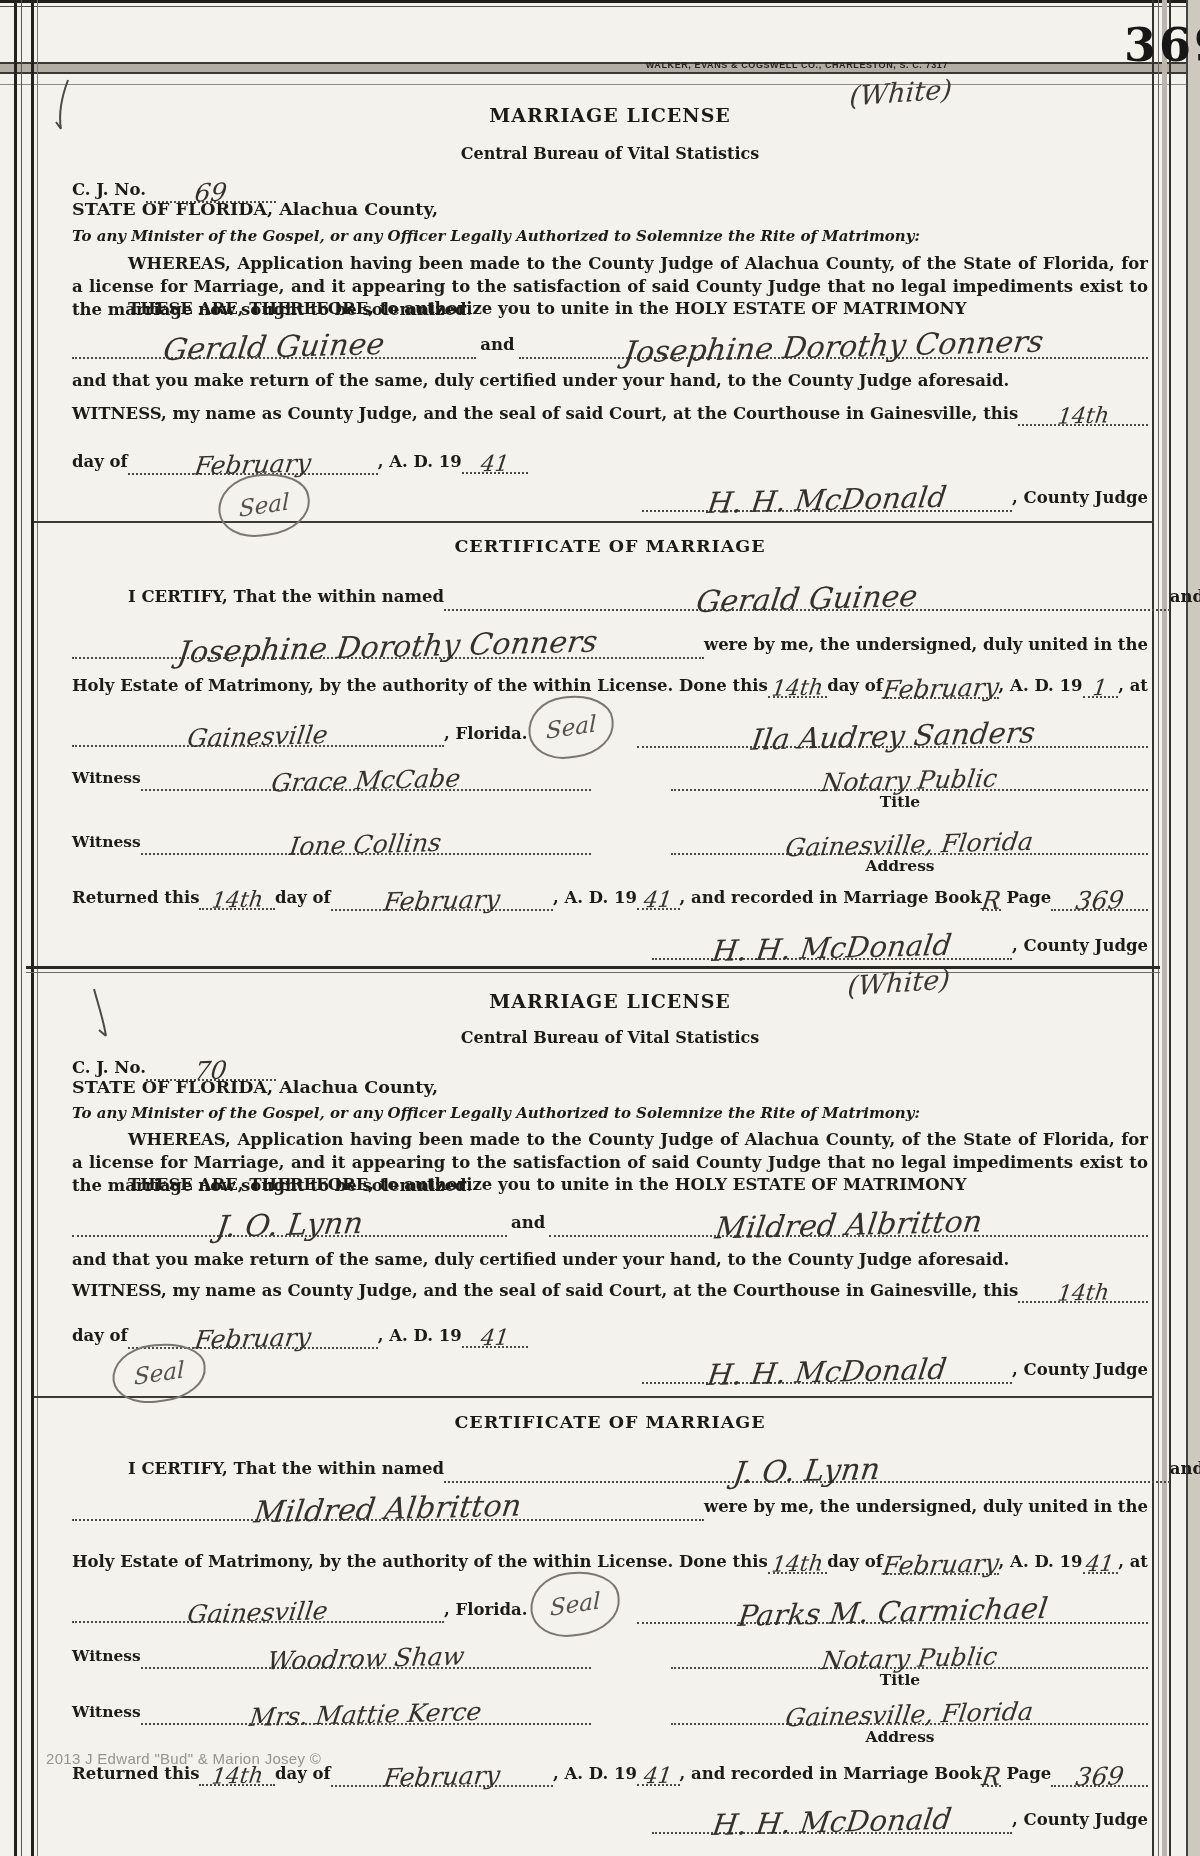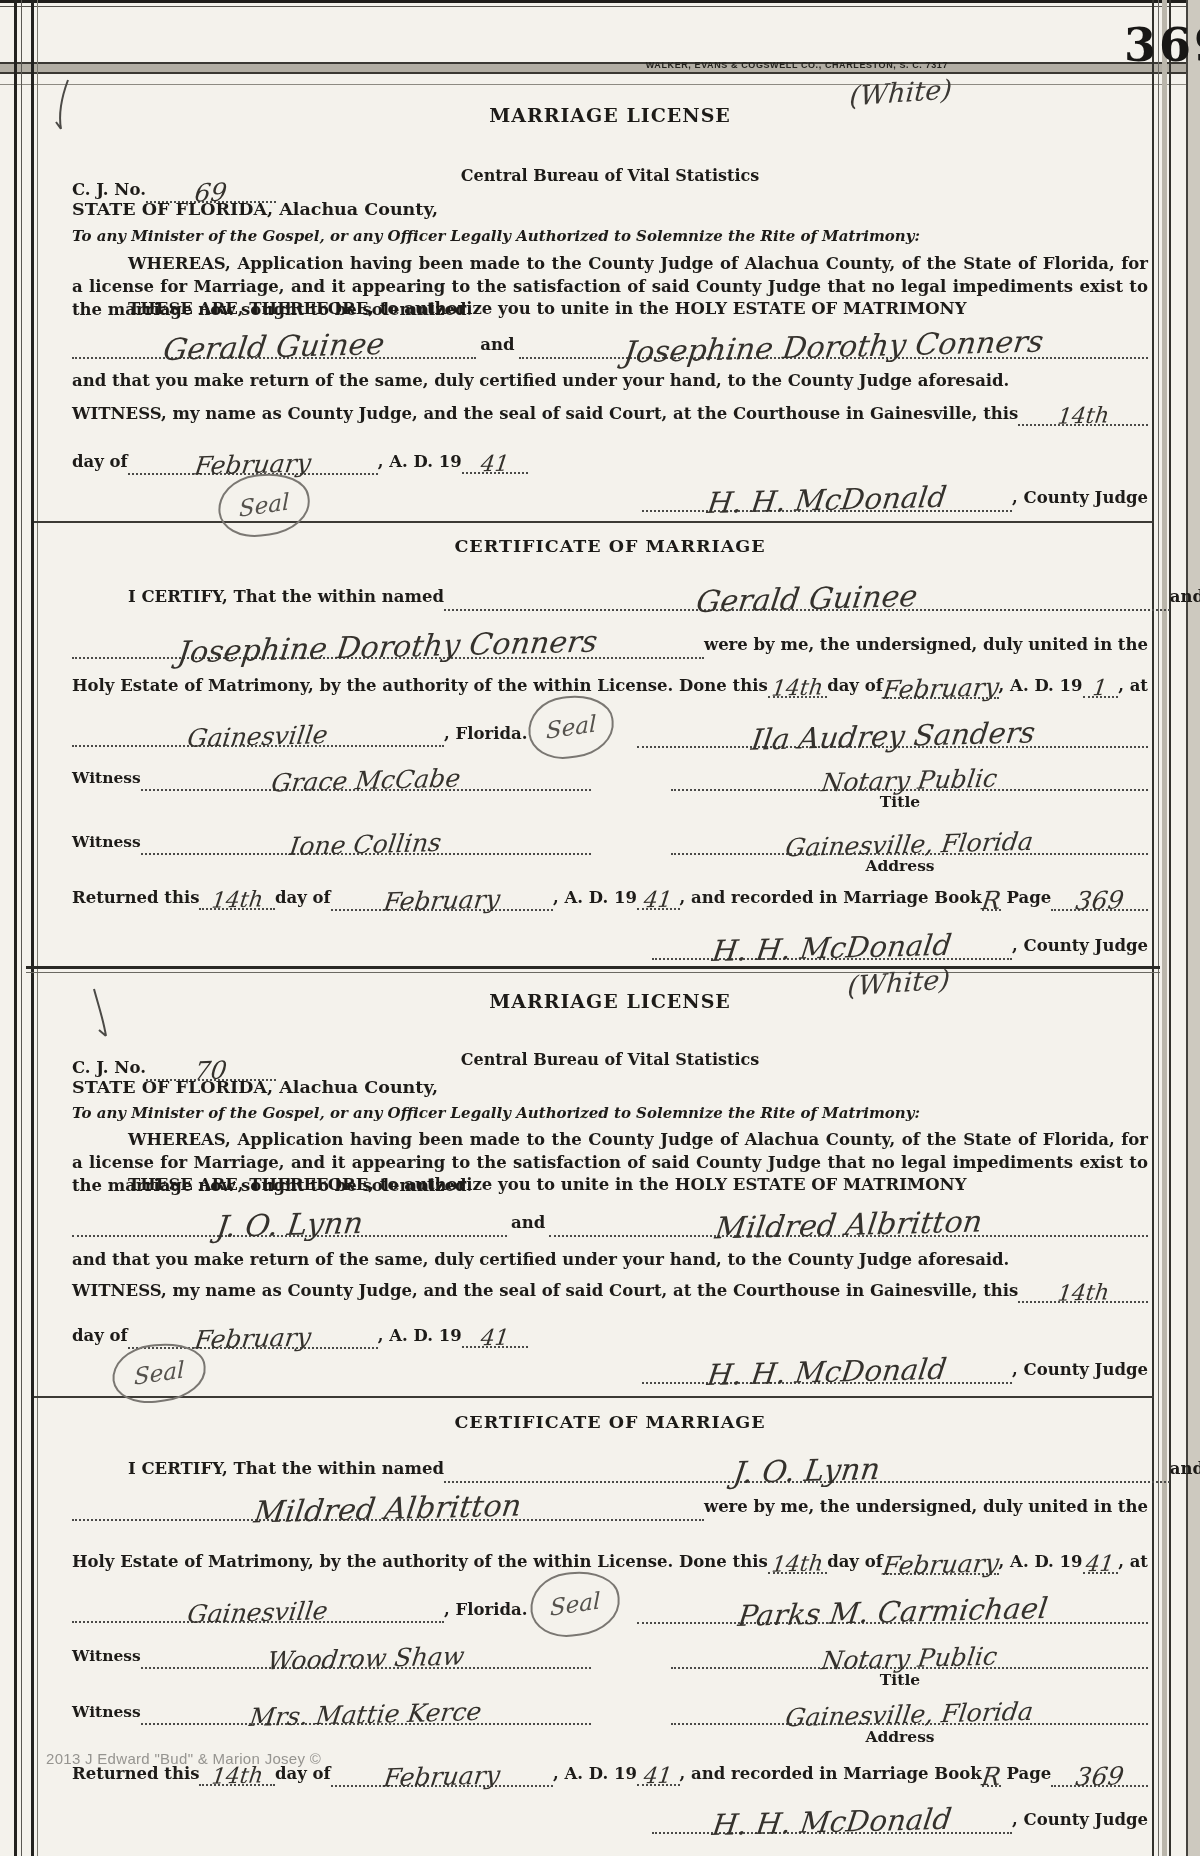--- a/index.html
+++ b/index.html
@@ -11,21 +11,21 @@
   }
   
   .hline,.vline{position:absolute;z-index:1;}
   .hline{left:0;right:0;}
   .vline{top:0;bottom:0;}
   
   .row{position:absolute;left:72px;width:1076px;display:flex;align-items:baseline;z-index:3;}
   .row.center{justify-content:center;}
   .printed{font-weight:bold;font-size:16.5px;white-space:nowrap;}
   .printed.big{font-size:19px;letter-spacing:1px;}
-  .printed.mid{font-size:16px;margin-top:22px;}
+  .printed.mid{font-size:16px;}
   .printed.state{font-size:17.5px;}
   .printed.it{font-style:italic;font-size:15px;}
   .para{display:block;font-weight:bold;font-size:16.5px;line-height:23px;text-align:justify;text-indent:56px;white-space:normal;}
   .indent{padding-left:56px;}
   .fill{border-bottom:2px dotted #4a4a48;text-align:center;position:relative;}
   .fill.grow{flex:1 1 auto;}
   .gap{flex:0 0 auto;}
   .hw{
     font-style:italic;color:#34312c;display:inline-block;
     transform:skewX(-9deg) rotate(-1.5deg);

